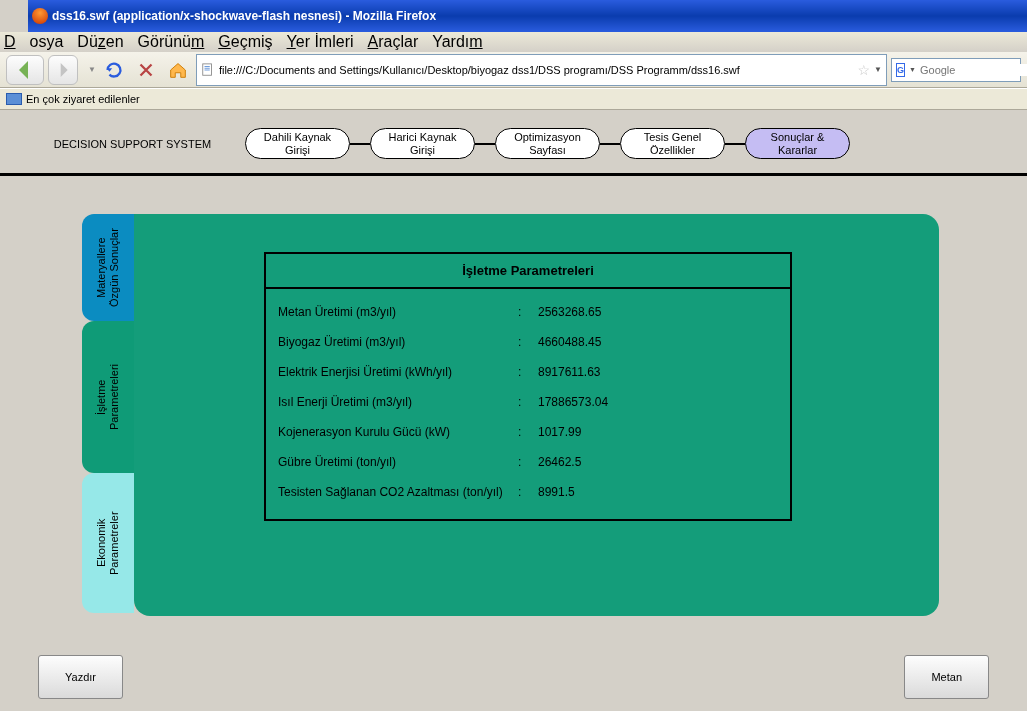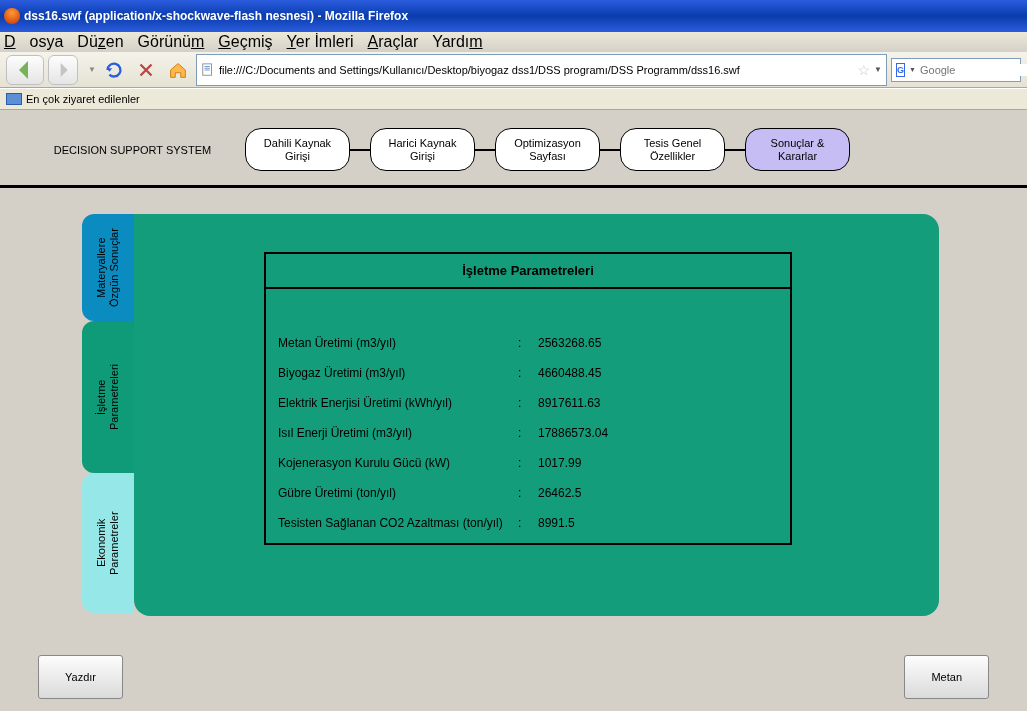--- a/index.html
+++ b/index.html
@@ -1,19 +1,19 @@
 <!DOCTYPE html>
 <html><head>
   <meta charset="utf-8">
   <style>
     * { margin: 0; padding: 0; box-sizing: border-box; }
     body { font-family: Tahoma, Arial, sans-serif; font-size: 11px; background: #d4d0c8; width: 1027px; height: 711px; overflow: hidden; }
 
     
-    .titlebar { height: 24px; background: linear-gradient(to bottom, #2a5cde 0%, #0a3cae 50%, #2a5cde 100%); color: white; display: flex; align-items: center; padding: 16px 4px; font-size: 12px; font-weight: bold; }
+    .titlebar { height: 24px; background: linear-gradient(to bottom, #2a5cde 0%, #0a3cae 50%, #2a5cde 100%); color: white; display: flex; align-items: center; padding: 16px 4px; font-size: 12px; font-weight: bold; margin-left: 28px; }
     .titlebar .ff-icon { width: 16px; height: 16px; background: radial-gradient(circle at 50% 30%, #ff9933, #cc3300); border-radius: 50%; margin-right: 4px; }
 
     
     .menubar { height: 20px; background: linear-gradient(to bottom, #ece9d8, #d4d0c8); display: flex; align-items: center; padding: 0 4px; font-size: 16px; }
     .menubar span { margin-right: 14px; cursor: pointer; }
     .menubar span u { text-decoration: underline; }
 
     
     .navbar { height: 36px; background: linear-gradient(to bottom, #f5f3ea, #e5e2d4); display: flex; align-items: center; padding: 0 6px; gap: 4px; border-bottom: 1px solid #aca899; }
     .nav-btn { width: 28px; height: 28px; display: flex; align-items: center; justify-content: center; border-radius: 4px; }
@@ -35,40 +35,40 @@
     
     .content { background: #d4d0c8; height: calc(711px - 24px - 20px - 36px - 22px); position: relative; }
 
     
     .app-header { display: flex; align-items: center; padding: 18px 20px 0 20px; gap: 0; }
     .app-title { width: 225px; text-align: center; }
     .app-title .t1 { font-size: 15px; letter-spacing: 0.5px; }
     .app-title .t2 { font-size: 11px; }
 
     .pill-row { flex: 1; display: flex; align-items: center; }
-    .pill { background: white; border: 1px solid #000; border-radius: 16px; padding: 8px 14px; font-size: 11px; text-align: center; line-height: 1.15; min-width: 105px; }
+    .pill { background: white; border: 1px solid #000; border-radius: 16px; padding: 2px 14px; font-size: 11px; text-align: center; line-height: 1.15; min-width: 105px; }
     .pill.active { background: #c5bdf3; }
     .connector { flex: 0 0 20px; height: 2px; background: #000; }
 
     .divider-row { height: 3px; background: #000; margin-top: 14px; }
 
     
     .main-panel { position: absolute; left: 82px; top: 104px; width: 856px; height: 400px; }
 
     .side-tabs { position: absolute; left: 0; top: 0; width: 52px; }
     .side-tab { width: 52px; writing-mode: vertical-rl; transform: rotate(180deg); text-align: center; font-size: 11px; border-radius: 0 12px 12px 0; display: flex; align-items: center; justify-content: center; line-height: 1.2; padding: 8px 2px; color: #000; }
     .st1 { height: 107px; background: #0b8cc1; }
     .st2 { height: 152px; background: #0f9b77; }
     .st3 { height: 140px; background: #96e8e8; }
 
     .green-panel { position: absolute; left: 52px; top: 0; width: 805px; height: 402px; background: #149d7a; border-radius: 0 16px 16px 16px; }
 
     .inner-box { position: absolute; left: 130px; top: 38px; width: 528px; border: 2px solid #000; }
     .inner-title { border-bottom: 2px solid #000; text-align: center; font-weight: bold; font-size: 13px; padding: 9px 0; }
-    .inner-body { padding: 16px 12px 13px 12px; margin-top: 31px; }
+    .inner-body { padding: 16px 12px 20px 12px; }
     .data-row { display: flex; font-size: 12px; margin-bottom: 16px; }
     .data-row:last-child { margin-bottom: 0; }
     .data-label { width: 240px; }
     .data-colon { width: 20px; }
     .data-val { flex: 1; }
 
     
     .bottom-btns { position: absolute; bottom: 20px; left: 0; right: 0; display: flex; justify-content: space-between; padding: 0 38px; }
     .bbtn { background: linear-gradient(to bottom, #fdfdfd, #dadada); border: 1px solid #888; border-radius: 3px; padding: 15px 26px; font-size: 11px; cursor: pointer; }
   </style>

